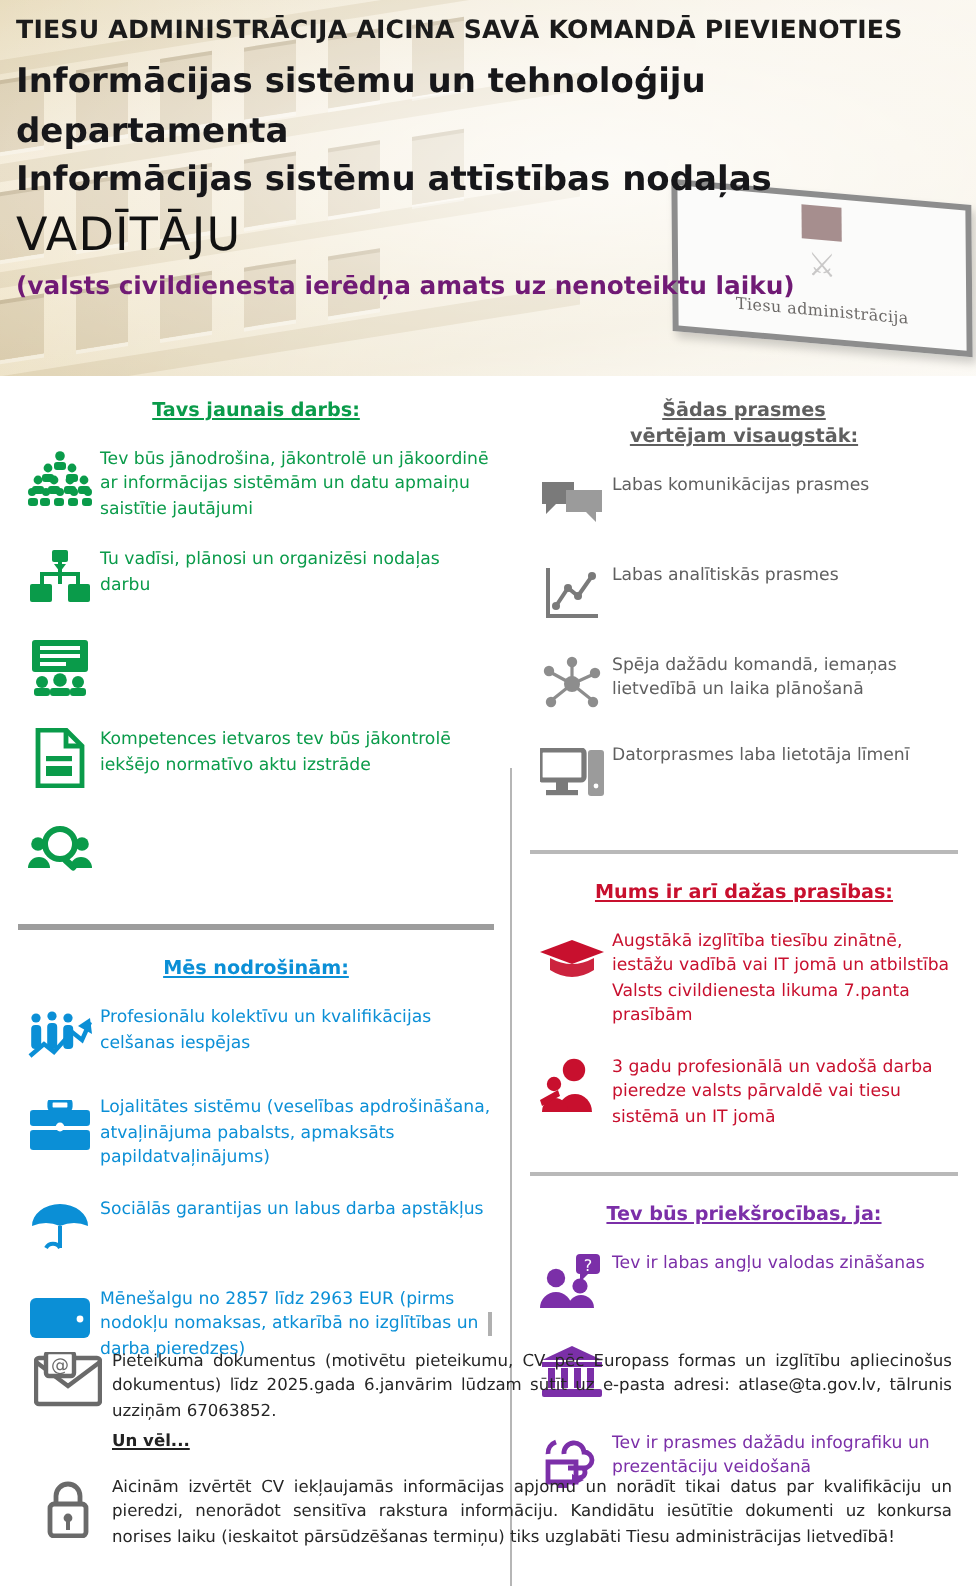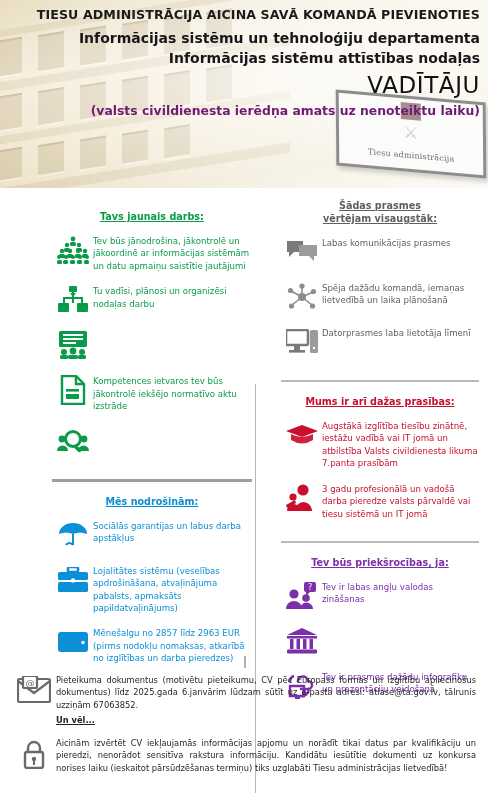--- a/index.html
+++ b/index.html
@@ -62,37 +62,37 @@
   .plaque .emblem {
     position:absolute; left:50%; top:26px; transform:translateX(-50%);
     font-size: 16px; color: rgba(110,105,105,.35); line-height: 1;
   }
   .plaque .plaque-text {
     position:absolute; left:0; right:0; bottom: 9px;
     text-align:center; font-size: 8px; letter-spacing:.2px;
     color:#6d6a68; font-family:"DejaVu Serif","Liberation Serif", serif;
   }
 
-  .hero-text { position:absolute; left:0; right:0; top: 8px; text-align:right; padding: 0 8px; }
+  .hero-text { position:absolute; left:0; right:0; top: 8px; text-align:left; padding: 0 8px; }
   .h-line1 {
     font-size: 12.6px; font-weight: bold; color:#1b1b1b; letter-spacing: .1px;
     margin-bottom: 7px; line-height: 1.15;
   }
   .h-line2, .h-line3 {
-    font-size: 14px; font-weight: bold; color:#17171a; line-height: 1.42;
+    font-size: 17px; font-weight: bold; color:#17171a; line-height: 1.42;
   }
   .h-big {
     font-size: 23px; font-weight: normal; color:#111; letter-spacing: .6px;
     margin-top: 4px; margin-bottom: 5px; line-height: 1.1;
   }
   .h-sub { font-size: 12.4px; font-weight: bold; color:#701a75; line-height:1.2; }
 
   
   .columns { position: relative; display: flex; width: 488px; height: 478px; }
-  .col-left  { width: 256px; position: relative; padding: 11px; margin-left: 32px; }
+  .col-left  { width: 256px; position: relative; padding: 0; }
   .col-right { width: 232px; position: relative; }
   .vdivider {
     position:absolute; left: 255px; top: 196px; width: 1px; height: 476px;
     background: #b6b6b6;
   }
 
   .section { padding: 8px 10px 4px 10px; }
   .sec-title {
     text-align:center; font-size: 9.6px; font-weight: bold;
     text-decoration: underline; margin: 4px 0 9px 0; line-height: 1.35;
@@ -279,50 +279,67 @@
               </svg>
           </span>
         </div>
       </div>
 
       <div class="hdivider"></div>
 
       <div class="section blue">
         <div class="sec-title">Mēs nodrošinām:</div>
 
-
-        <div class="item">
-          <span class="ico">
-            <svg width="30" height="28" viewBox="0 0 30 28">
+        <div class="item">
+          <span class="ico">
+            <svg width="32" height="28" viewBox="0 0 32 28">
                 <g fill="#0b8fd6">
-              <path d="M1 13 a14 11 0 0 1 28 0 q-7 -3 -14 0 q-7 -3 -14 0 z"></path>
-              <rect x="14" y="13" width="2" height="11"></rect>
-              <path d="M15 24 a4 4 0 0 0 -7 0" fill="none" stroke="#0b8fd6" stroke-width="2"></path>
-            </g>
-              </svg>
-          </span>
-          <span class="txt">Sociālās garantijas un labus darba apstākļus</span>
+              <circle cx="4" cy="5" r="2.3"></circle>
+                  <rect x="1.6" y="8.5" width="5" height="12" rx="2"></rect>
+              <circle cx="12" cy="4" r="2.3"></circle>
+                  <rect x="9.6" y="7.5" width="5" height="13" rx="2"></rect>
+              <circle cx="20" cy="5" r="2.3"></circle>
+                  <rect x="17.6" y="8.5" width="5" height="12" rx="2"></rect>
+              <path d="M1 24 L8 18 L13 22 L22 12 L27 16 L31 7" fill="none" stroke="#0b8fd6" stroke-width="2.2"></path>
+              <polygon points="31,5 32,13 25,9"></polygon>
+            </g>
+              </svg>
+          </span>
+          <span class="txt">Profesionālu kolektīvu un kvalifikācijas celšanas iespējas</span>
         </div>
 
         <div class="item">
           <span class="ico">
             <svg width="30" height="26" viewBox="0 0 30 26">
                 <g fill="#0b8fd6">
               <rect x="10" y="0" width="10" height="5" rx="1.6" fill="none" stroke="#0b8fd6" stroke-width="2.6"></rect>
               <rect x="0" y="5" width="30" height="8" rx="1.6"></rect>
               <rect x="0" y="15" width="30" height="10" rx="1.6"></rect>
               <circle cx="15" cy="13.5" r="2.2" fill="#ffffff"></circle>
             </g>
               </svg>
           </span>
           <span class="txt">Lojalitātes sistēmu (veselības apdrošināšana, atvaļinājuma pabalsts, apmaksāts papildatvaļinājums)</span>
         </div>
 
         <div class="item">
           <span class="ico">
+            <svg width="30" height="28" viewBox="0 0 30 28">
+                <g fill="#0b8fd6">
+              <path d="M1 13 a14 11 0 0 1 28 0 q-7 -3 -14 0 q-7 -3 -14 0 z"></path>
+              <rect x="14" y="13" width="2" height="11"></rect>
+              <path d="M15 24 a4 4 0 0 0 -7 0" fill="none" stroke="#0b8fd6" stroke-width="2"></path>
+            </g>
+              </svg>
+          </span>
+          <span class="txt">Sociālās garantijas un labus darba apstākļus</span>
+        </div>
+
+        <div class="item">
+          <span class="ico">
             <svg width="30" height="24" viewBox="0 0 30 24">
                 <g fill="#0b8fd6">
               <rect x="0" y="2" width="30" height="20" rx="3"></rect>
               <rect x="20" y="9" width="12" height="7" rx="3" fill="#0b8fd6"></rect>
               <circle cx="25" cy="12.5" r="1.7" fill="#ffffff"></circle>
             </g>
               </svg>
           </span>
           <span class="txt">Mēnešalgu no 2857 līdz 2963 EUR (pirms nodokļu nomaksas, atkarībā no izglītības un darba pieredzes)</span>
         </div>
@@ -342,20 +359,37 @@
             <svg width="30" height="24" viewBox="0 0 30 24">
                 <g fill="#7a7a7a">
               <path d="M0 1 h16 v11 h-9 l-5 5 v-5 h-2 z"></path>
               <path d="M12 5 h18 v11 h-3 v5 l-5 -5 h-10 z" fill="#9b9b9b"></path>
             </g>
               </svg>
           </span>
           <span class="txt">Labas komunikācijas prasmes</span>
         </div>
 
+        <div class="item">
+          <span class="ico">
+            <svg width="28" height="28" viewBox="0 0 28 28">
+                <g stroke="#7a7a7a" fill="none" stroke-width="2">
+              <path d="M2 1 v24 h25"></path>
+              <path d="M6 20 L12 11 L17 15 L24 5"></path>
+            </g>
+                <g fill="#7a7a7a">
+              <circle cx="6" cy="20" r="2"></circle>
+                  <circle cx="12" cy="11" r="2"></circle>
+              <circle cx="17" cy="15" r="2"></circle>
+                  <circle cx="24" cy="5" r="2"></circle>
+            </g>
+              </svg>
+          </span>
+          <span class="txt">Labas analītiskās prasmes</span>
+        </div>
 
         <div class="item">
           <span class="ico">
             <svg width="30" height="28" viewBox="0 0 30 28">
                 <g stroke="#8d8d8d" stroke-width="1.6" fill="none">
               <path d="M15 14 L15 4 M15 14 L4 8 M15 14 L26 9 M15 14 L5 22 M15 14 L25 22"></path>
             </g>
                 <g fill="#8d8d8d">
               <circle cx="15" cy="14" r="4"></circle>
               <circle cx="15" cy="3" r="2.6"></circle>

